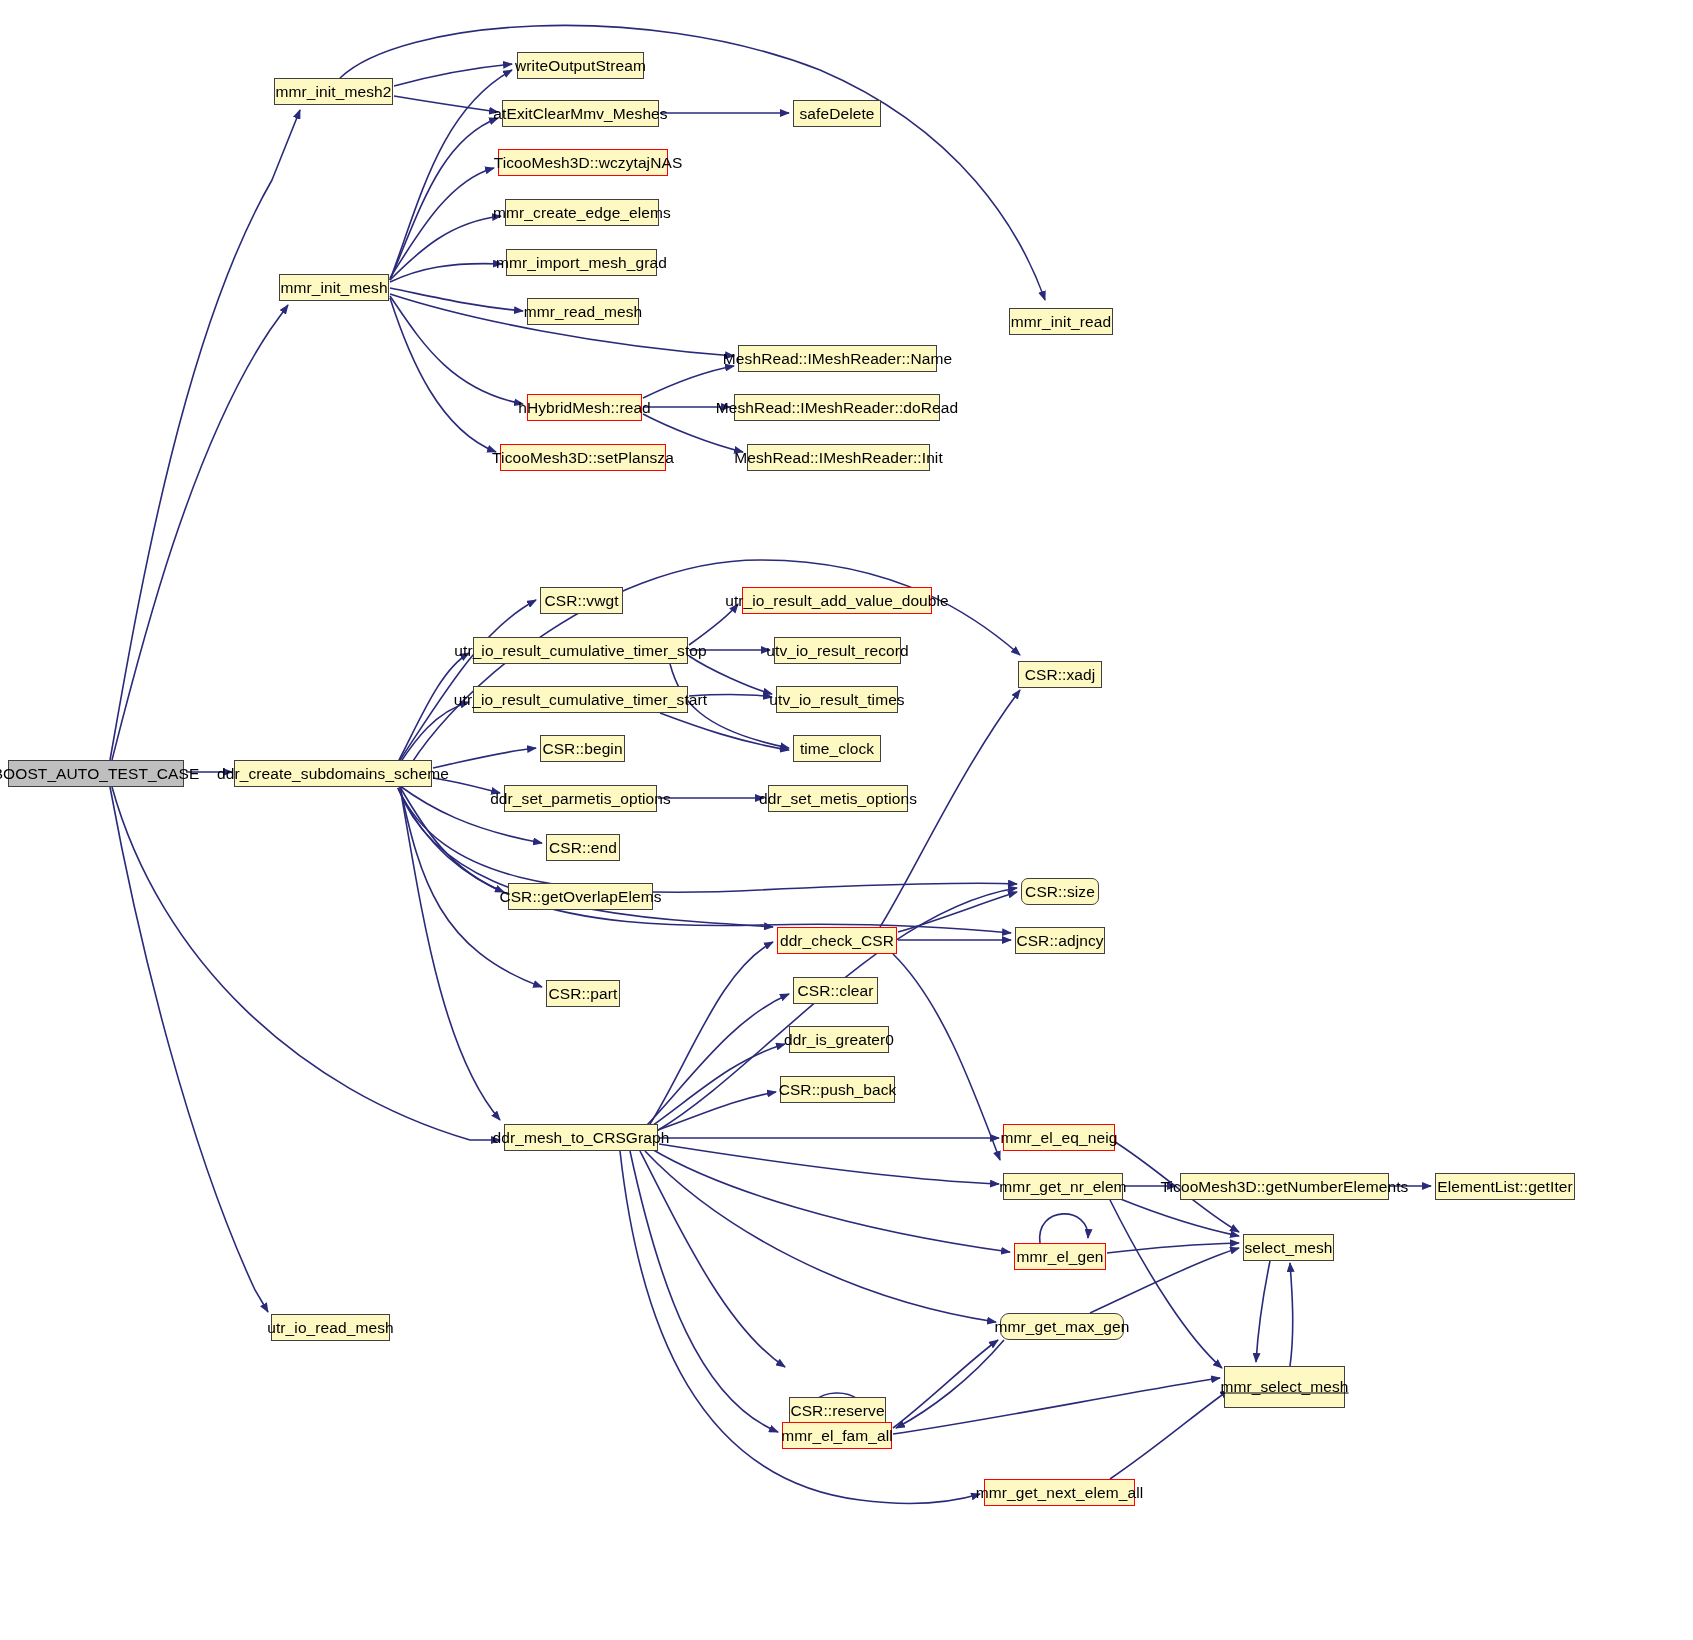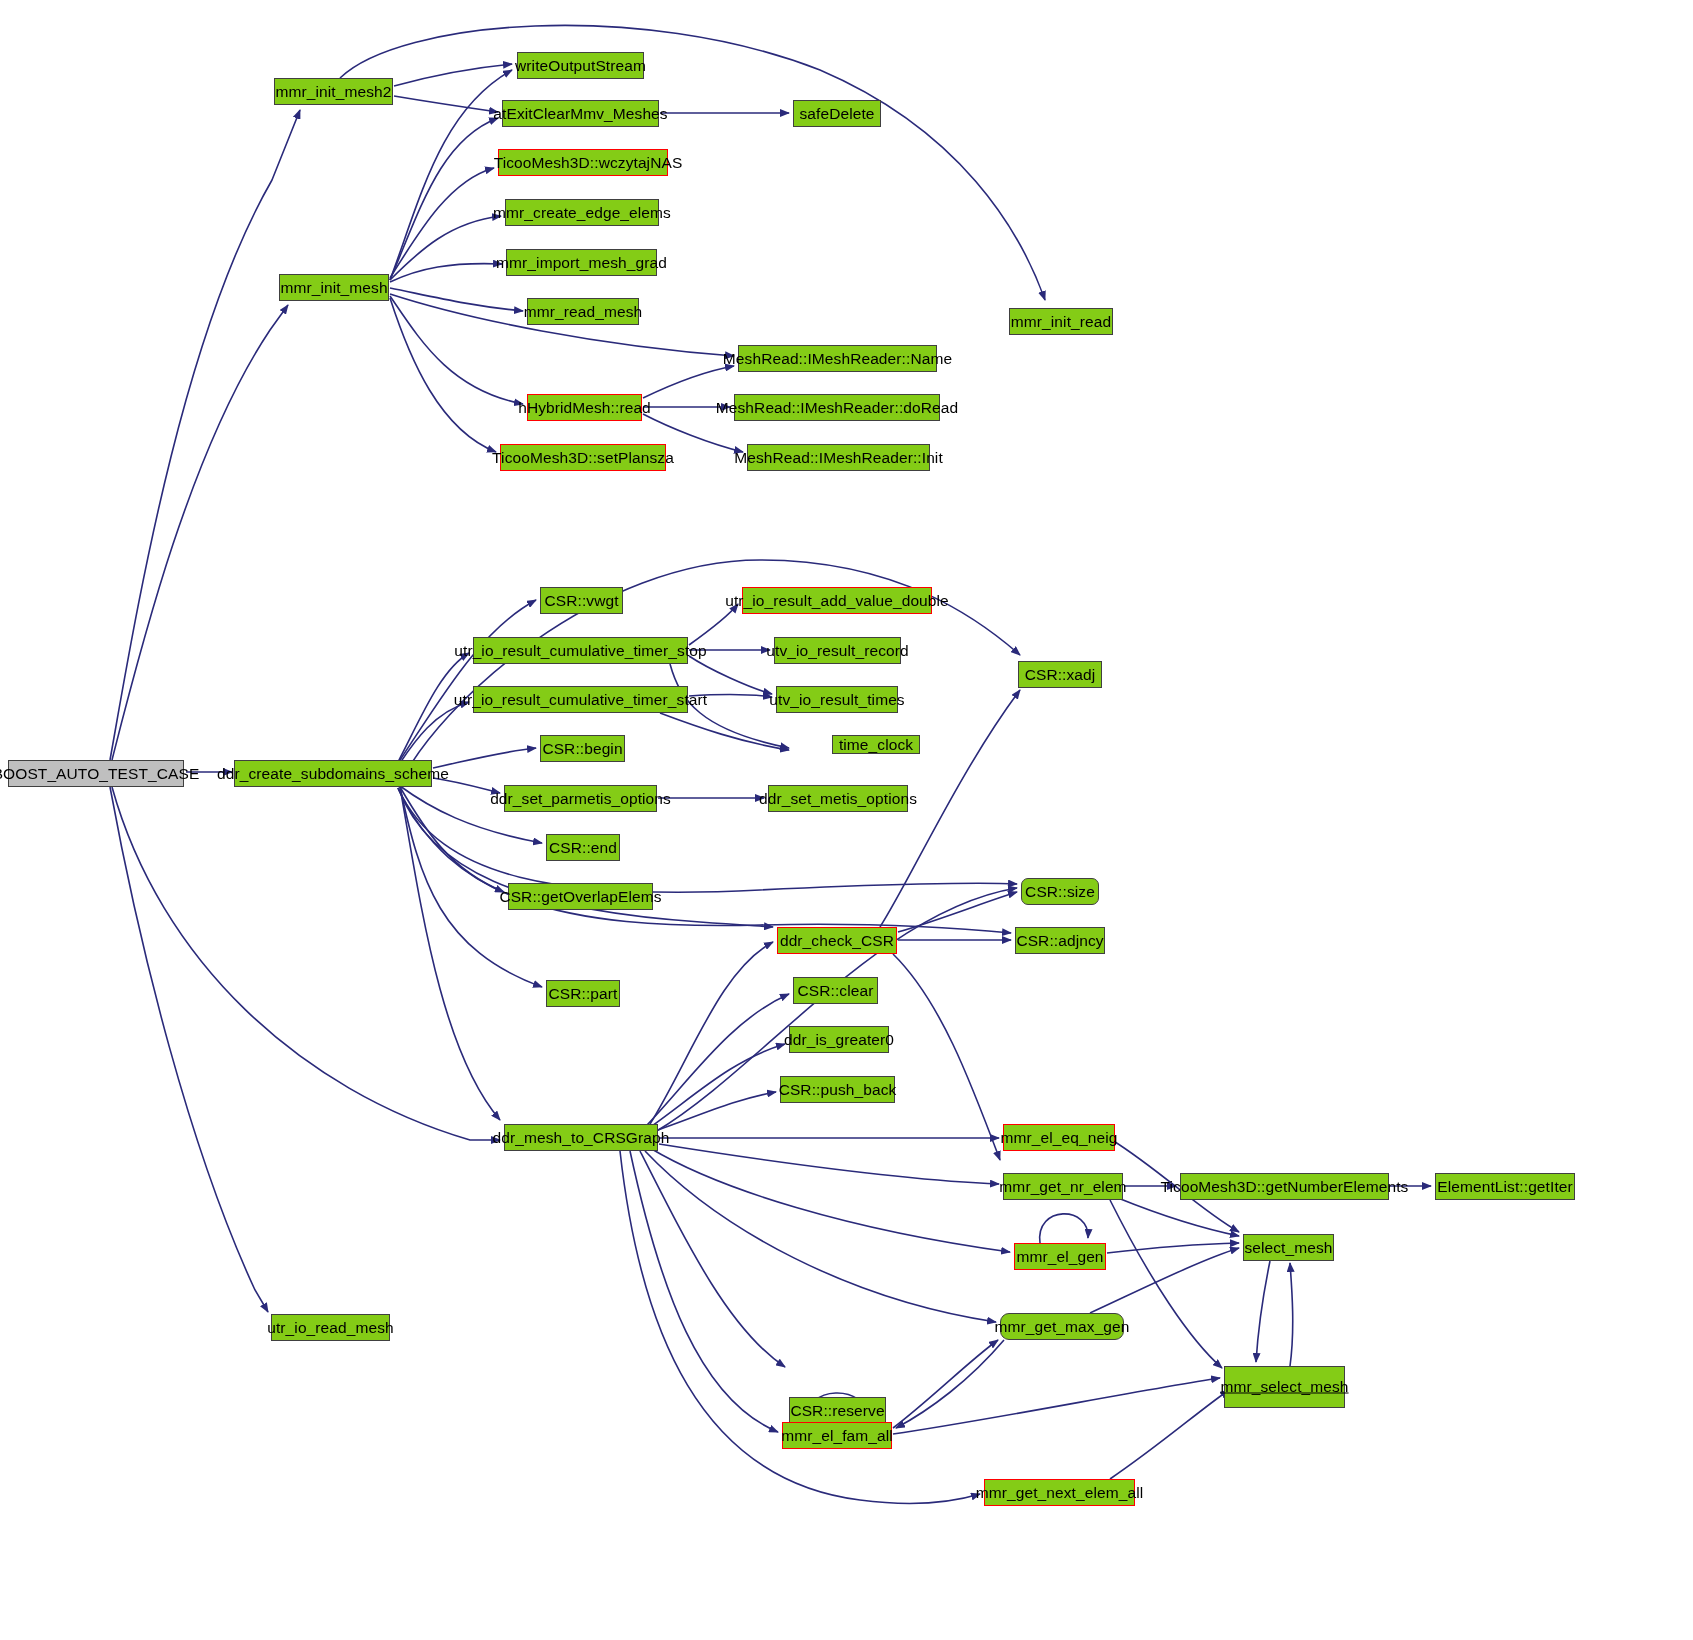--- a/index.html
+++ b/index.html
@@ -21,21 +21,21 @@
     width: 1693px;
     height: 1640px;
     pointer-events: none;
   }
   .node {
     position: absolute;
     box-sizing: border-box;
     display: flex;
     align-items: center;
     justify-content: center;
-    background: #84cc16;
+    background: #fef9c3;
     border: 1px solid #404040;
     color: #000000;
     font-size: 15.5px;
     line-height: 1;
     white-space: nowrap;
     letter-spacing: 0.1px;
     padding: 0 7px;
     z-index: 5;
   }
   .node.red {
@@ -218,21 +218,21 @@
     </div>
     <div class="node" style="left: 473px; top: 686px; width: 215px; height: 27px;">
       <span>utr_io_result_cumulative_timer_start</span>
     </div>
     <div class="node" style="left: 776px; top: 686px; width: 122px; height: 27px;">
       <span>utv_io_result_times</span>
     </div>
     <div class="node" style="left: 540px; top: 735px; width: 85px; height: 27px;">
       <span>CSR::begin</span>
     </div>
-    <div class="node" style="left: 793px; top: 735px; width: 88px; height: 19px; margin-left: 39px;">
+    <div class="node" style="left: 793px; top: 735px; width: 88px; height: 27px;">
       <span>time_clock</span>
     </div>
     <div class="node" style="left: 1018px; top: 661px; width: 84px; height: 27px;">
       <span>CSR::xadj</span>
     </div>
     <div class="node" style="left: 504px; top: 785px; width: 153px; height: 27px;">
       <span>ddr_set_parmetis_options</span>
     </div>
     <div class="node" style="left: 768px; top: 785px; width: 140px; height: 27px;">
       <span>ddr_set_metis_options</span>

